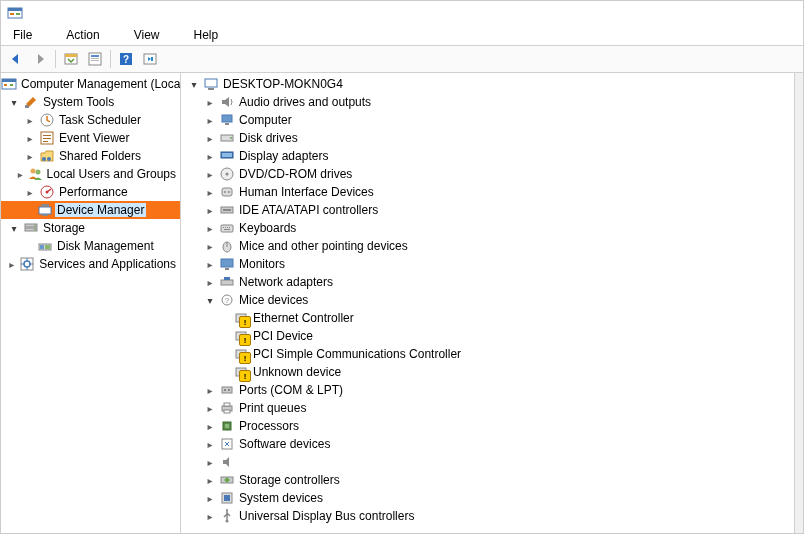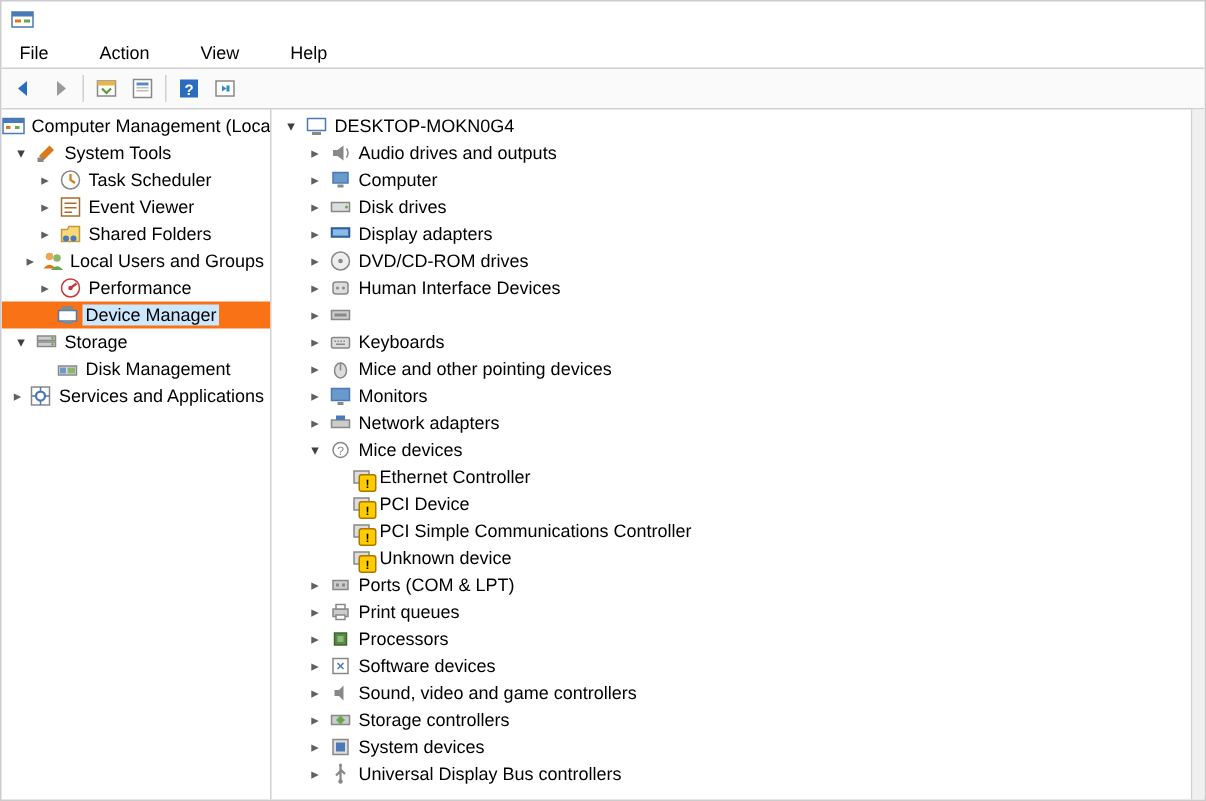--- a/index.html
+++ b/index.html
@@ -438,20 +438,21 @@
           <li>
               <div class="row">
                 <span class="spacer" style="width:20px"></span>
                 <span class="expander">▸</span>
                 <span class="node-icon">
                   <svg width="16" height="16">
                     <rect x="2" y="5" width="12" height="6" fill="#ccc" stroke="#888"></rect>
                     <rect x="4" y="7" width="8" height="2" fill="#888"></rect>
                   </svg>
                 </span>
+                <span class="label">IDE ATA/ATAPI controllers</span>
               </div>
             </li>
           <li>
               <div class="row">
                 <span class="spacer" style="width:20px"></span>
                 <span class="expander">▸</span>
                 <span class="node-icon">
                   <svg width="16" height="16">
                     <rect x="2" y="5" width="12" height="7" rx="1" fill="#ddd" stroke="#888"></rect>
                     <rect x="4" y="7" width="1" height="1" fill="#888"></rect>
@@ -618,21 +619,20 @@
             </li>
           <li>
               <div class="row">
                 <span class="spacer" style="width:20px"></span>
                 <span class="expander">▸</span>
                 <span class="node-icon">
                   <svg width="16" height="16">
                     <path d="M4 6 L7 6 L10 3 L10 13 L7 10 L4 10 Z" fill="#888"></path>
                   </svg>
                 </span>
-                <span class="label">Sound, video and game controllers</span>
               </div>
             </li>
           <li>
               <div class="row">
                 <span class="spacer" style="width:20px"></span>
                 <span class="expander">▸</span>
                 <span class="node-icon">
                   <svg width="16" height="16">
                     <rect x="2" y="5" width="12" height="6" fill="#ccc" stroke="#888"></rect>
                     <path d="M5 8 L8 5 L11 8 L8 11 Z" fill="#6aa84f"></path>

